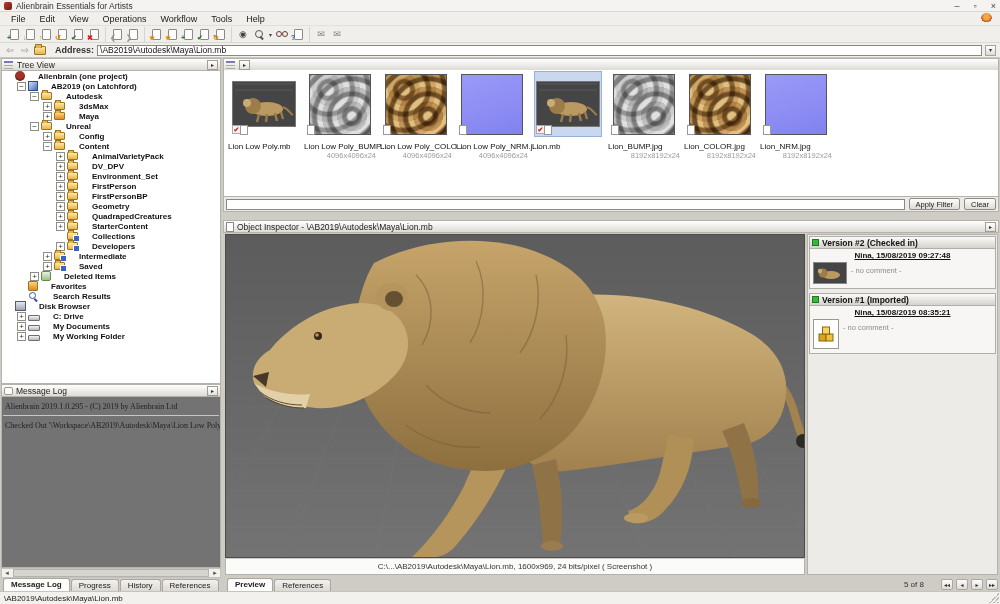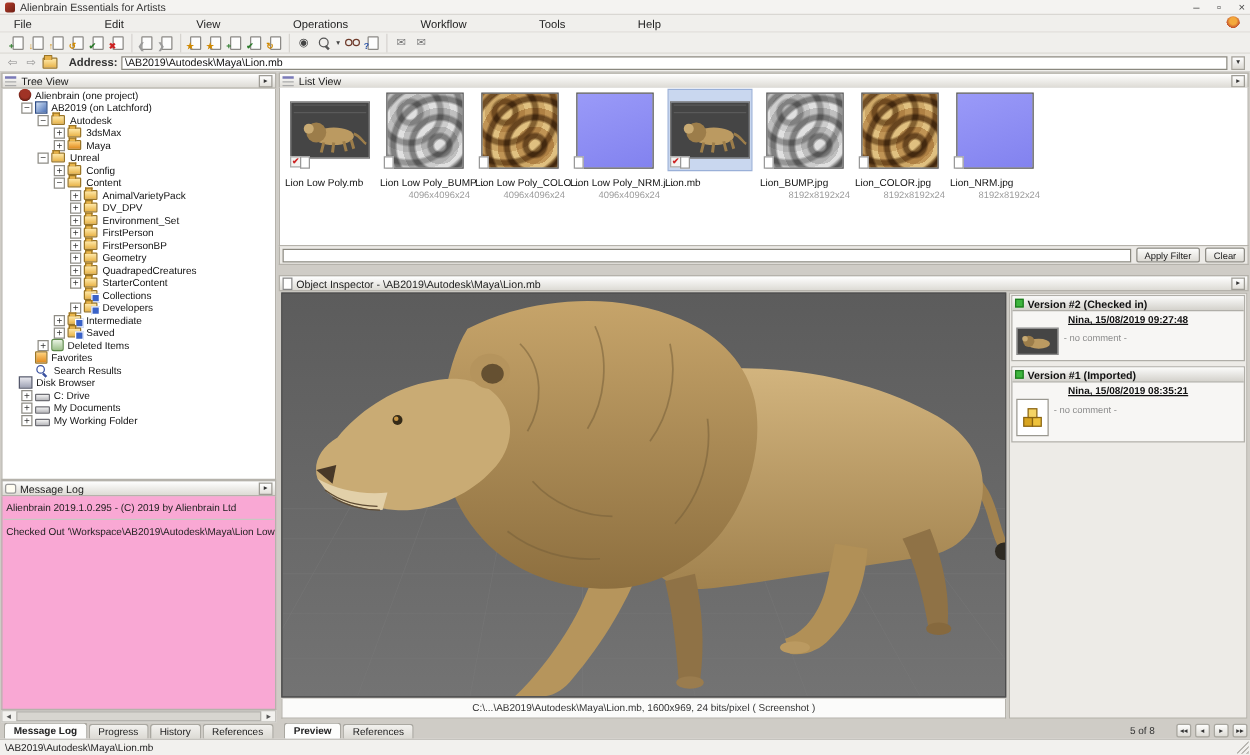--- a/index.html
+++ b/index.html
@@ -53,38 +53,38 @@
   .hdr-ic.page { width:8px; height:10px; background:#fff; border:1px solid #888; }
   .hdr-ic.bubble { width:9px; height:8px; background:#fffdf2; border:1px solid #999; border-radius:2px; }
 
   
   #tree-panel { left:1px; top:58px; width:220px; height:326px; }
   #tree-body { position:absolute; left:0; top:13px; width:220px; height:313px; background:#fff; border:1px solid #b5b2ab; border-top:none; overflow:hidden; }
   .tree-row { display:flex; align-items:center; height:10px; margin:0 0 0 2px; white-space:nowrap; }
   .tree-indent { width:13px; flex:0 0 auto; }
   .expander { width:9px; height:9px; flex:0 0 auto; border:1px solid #8f8d86; background:#fff; font-size:8px; line-height:7px; text-align:center; color:#333; margin-right:2px; }
   .expander.none { visibility:hidden; }
-  .tree-label { font-size:8px; color:#111; margin-left:3px; }
+  .tree-label { font-size:8px; color:#111; margin-left:13px;font-weight:bold; }
   .t-ic { width:12px; height:10px; flex:0 0 auto; position:relative; }
   .t-folder { position:absolute; left:0; top:1px; width:11px; height:8px; background:linear-gradient(#ffe9a8,#e9b449); border:1px solid #9a7526; border-radius:1px; }
   .t-folder::before { content:""; position:absolute; left:0; top:-3px; width:4px; height:2px; background:#e9b449; border:1px solid #9a7526; border-bottom:none; }
   .t-ic.open .t-folder { background:linear-gradient(#ffd37e,#e08a1e); }
   .t-ic.badge::after { content:""; position:absolute; right:-1px; bottom:-1px; width:5px; height:5px; background:#3a62c8; border:1px solid #fff; }
   .t-ic.logo { background:radial-gradient(circle at 50% 40%, #a03326 0 45%, #5d1a12 75%, transparent 78%); border-radius:50%; width:10px; }
   .t-ic.project { background:linear-gradient(135deg,#cfe0f5,#4a6fb5); border:1px solid #2d4c86; width:10px; }
   .t-ic.recycle { background:linear-gradient(#e8f2e2,#9cc08a); border:1px solid #5d8a4a; border-radius:2px; width:10px; }
   .t-ic.fav { background:linear-gradient(#ffd37e,#e08a1e); border:1px solid #9a7526; width:10px; border-radius:1px; }
   .t-ic.search::before { content:""; position:absolute; left:1px; top:1px; width:5px; height:5px; border:1.4px solid #3a52a0; border-radius:50%; }
   .t-ic.search::after { content:""; position:absolute; left:7px; top:7px; width:4px; height:1.6px; background:#3a52a0; transform:rotate(45deg); transform-origin:0 0; }
   .t-ic.computer { background:linear-gradient(#e8e8ee,#9fa3b5); border:1px solid #55596c; width:11px; }
   .t-ic.drive { top:2px; height:6px; background:linear-gradient(#f2f2f2,#b9b9bd); border:1px solid #6e6e74; border-radius:1px; width:12px; }
 
   
   #log-panel { left:1px; top:384px; width:220px; height:207px; }
-  #log-body { position:absolute; left:0; top:13px; width:220px; height:171px; background:#f9a8d4; border:1px solid #b5b2ab; border-top:none; overflow:hidden; }
+  #log-body { position:absolute; left:0; top:13px; width:220px; height:171px; background:#737373; border:1px solid #b5b2ab; border-top:none; overflow:hidden;font-family:Liberation Serif, serif; }
   .log-line { font-size:8px; color:#222; white-space:nowrap; overflow:hidden; padding:5px 3px 4px 3px; }
   #log-sep { height:1px; background:#c9c7c2; margin:0 1px; }
   #log-hscroll { position:absolute; left:0; top:184px; width:220px; height:10px; background:#f2f1ee; border:1px solid #c5c3be; display:flex; align-items:center; }
   .scroll-arrow { width:10px; font-size:7px; color:#555; text-align:center; }
   #log-thumb { flex:1; height:8px; margin:0 1px; background:#d7d5d0; border:1px solid #b5b3ae; }
   .tab-rail { position:absolute; display:flex; align-items:flex-end; gap:1px; }
   #log-tabs { left:2px; top:194px; height:13px; }
   .tab { height:12px; padding:1px 7px 0 7px; font-size:8px; color:#222; background:linear-gradient(#f2f1ee,#dcdad4); border:1px solid #a9a7a0; border-bottom:none; border-radius:3px 3px 0 0; }
   .tab.active { background:#fdfdfc; height:13px; font-weight:bold; }
 
@@ -151,21 +151,21 @@
   <span id="app-icon"></span>
   <span id="title-text">Alienbrain Essentials for Artists</span>
   <span class="win-btns">
     <span>–</span>
     <span>▫</span>
     <span>×</span>
   </span>
 </div>
 
 <div id="menubar" class="abs">
-  <span id="menu-items" style="display:flex;gap:44px;">
+  <span id="menu-items" style="display:flex;">
       <span class="menu-item">File</span>
       <span class="menu-item">Edit</span>
       <span class="menu-item">View</span>
       <span class="menu-item">Operations</span>
       <span class="menu-item">Workflow</span>
       <span class="menu-item">Tools</span>
       <span class="menu-item">Help</span>
     </span>
   <span id="menu-logo"></span>
 </div>
@@ -538,21 +538,20 @@
       <span class="tab active">Message Log</span>
       <span class="tab">Progress</span>
       <span class="tab">History</span>
       <span class="tab">References</span>
     </div>
 </div>
 
 <div id="list-panel" class="abs">
   <div class="panel-hdr">
     <span class="hdr-ic grid"></span>
-    <span class="hdr-title">List View</span>
     <span class="hdr-btn">▸</span>
   </div>
 </div>
 <div id="list-body" class="abs">
     <div class="list-item" style="left: 4px;">
       <div class="thumb-box">
         <div class="thumb-viewport">
           <svg class="mini-lion-svg" width="62" height="44" viewBox="0 0 62 44">
             <rect width="62" height="44" fill="#454545"></rect>
             <path d="M2 2 H60 M2 8 H60" stroke="#5a5a5a" stroke-width="1"></path>

